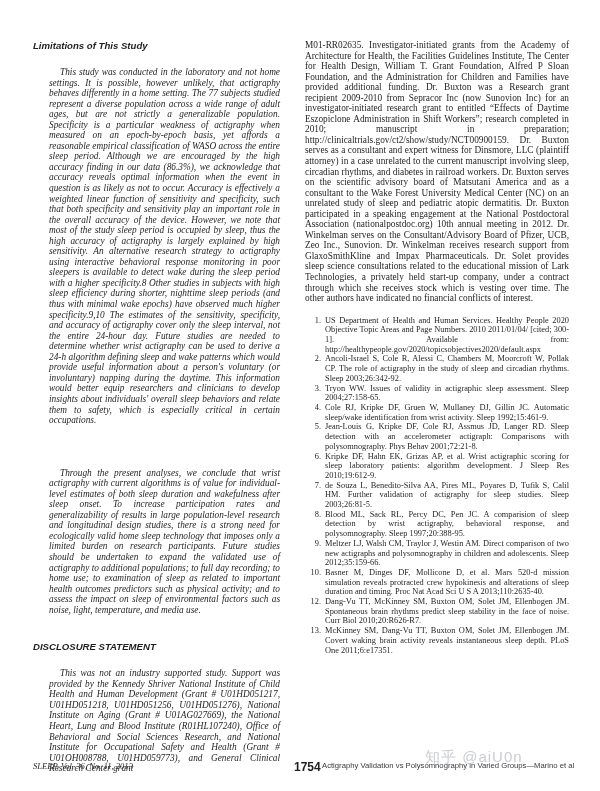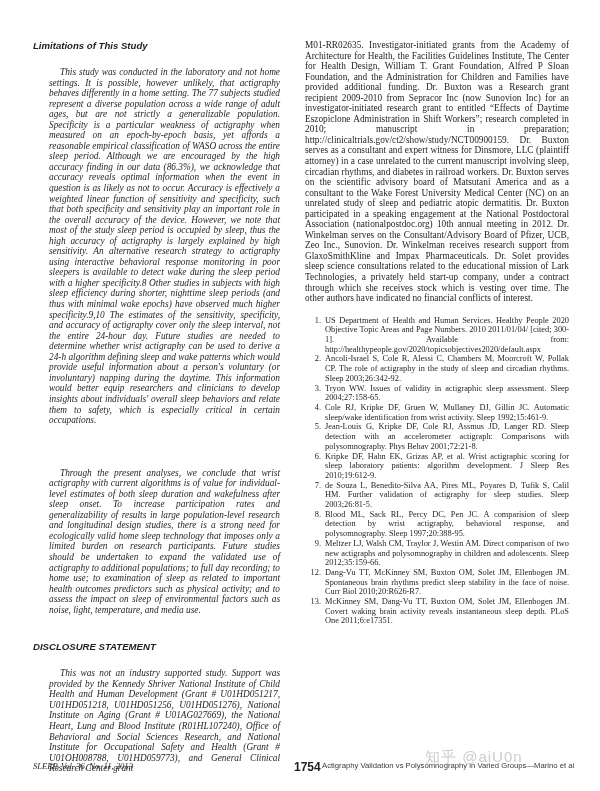--- a/index.html
+++ b/index.html
@@ -101,20 +101,24 @@
       </div>
       <div class="ref">
         <span class="ref-num">8.</span>
         <span class="ref-text">Blood ML, Sack RL, Percy DC, Pen JC. A comparision of sleep detection by wrist actigraphy, behavioral response, and polysomnography. Sleep 1997;20:388-95.</span>
       </div>
       <div class="ref">
         <span class="ref-num">9.</span>
         <span class="ref-text">Meltzer LJ, Walsh CM, Traylor J, Westin AM. Direct comparison of two new actigraphs and polysomnography in children and adolescents. Sleep 2012;35:159-66.</span>
       </div>
       <div class="ref">
+        <span class="ref-num">10.</span>
+        <span class="ref-text">Basner M, Dinges DF, Mollicone D, et al. Mars 520-d mission simulation reveals protracted crew hypokinesis and alterations of sleep duration and timing. Proc Nat Acad Sci U S A 2013;110:2635-40.</span>
+      </div>
+      <div class="ref">
         <span class="ref-num">12.</span>
         <span class="ref-text">Dang-Vu TT, McKinney SM, Buxton OM, Solet JM, Ellenbogen JM. Spontaneous brain rhythms predict sleep stability in the face of noise. Curr Biol 2010;20:R626-R7.</span>
       </div>
       <div class="ref">
         <span class="ref-num">13.</span>
         <span class="ref-text">McKinney SM, Dang-Vu TT, Buxton OM, Solet JM, Ellenbogen JM. Covert waking brain activity reveals instantaneous sleep depth. PLoS One 2011;6:e17351.</span>
       </div>
     </div>
   </div>
 

